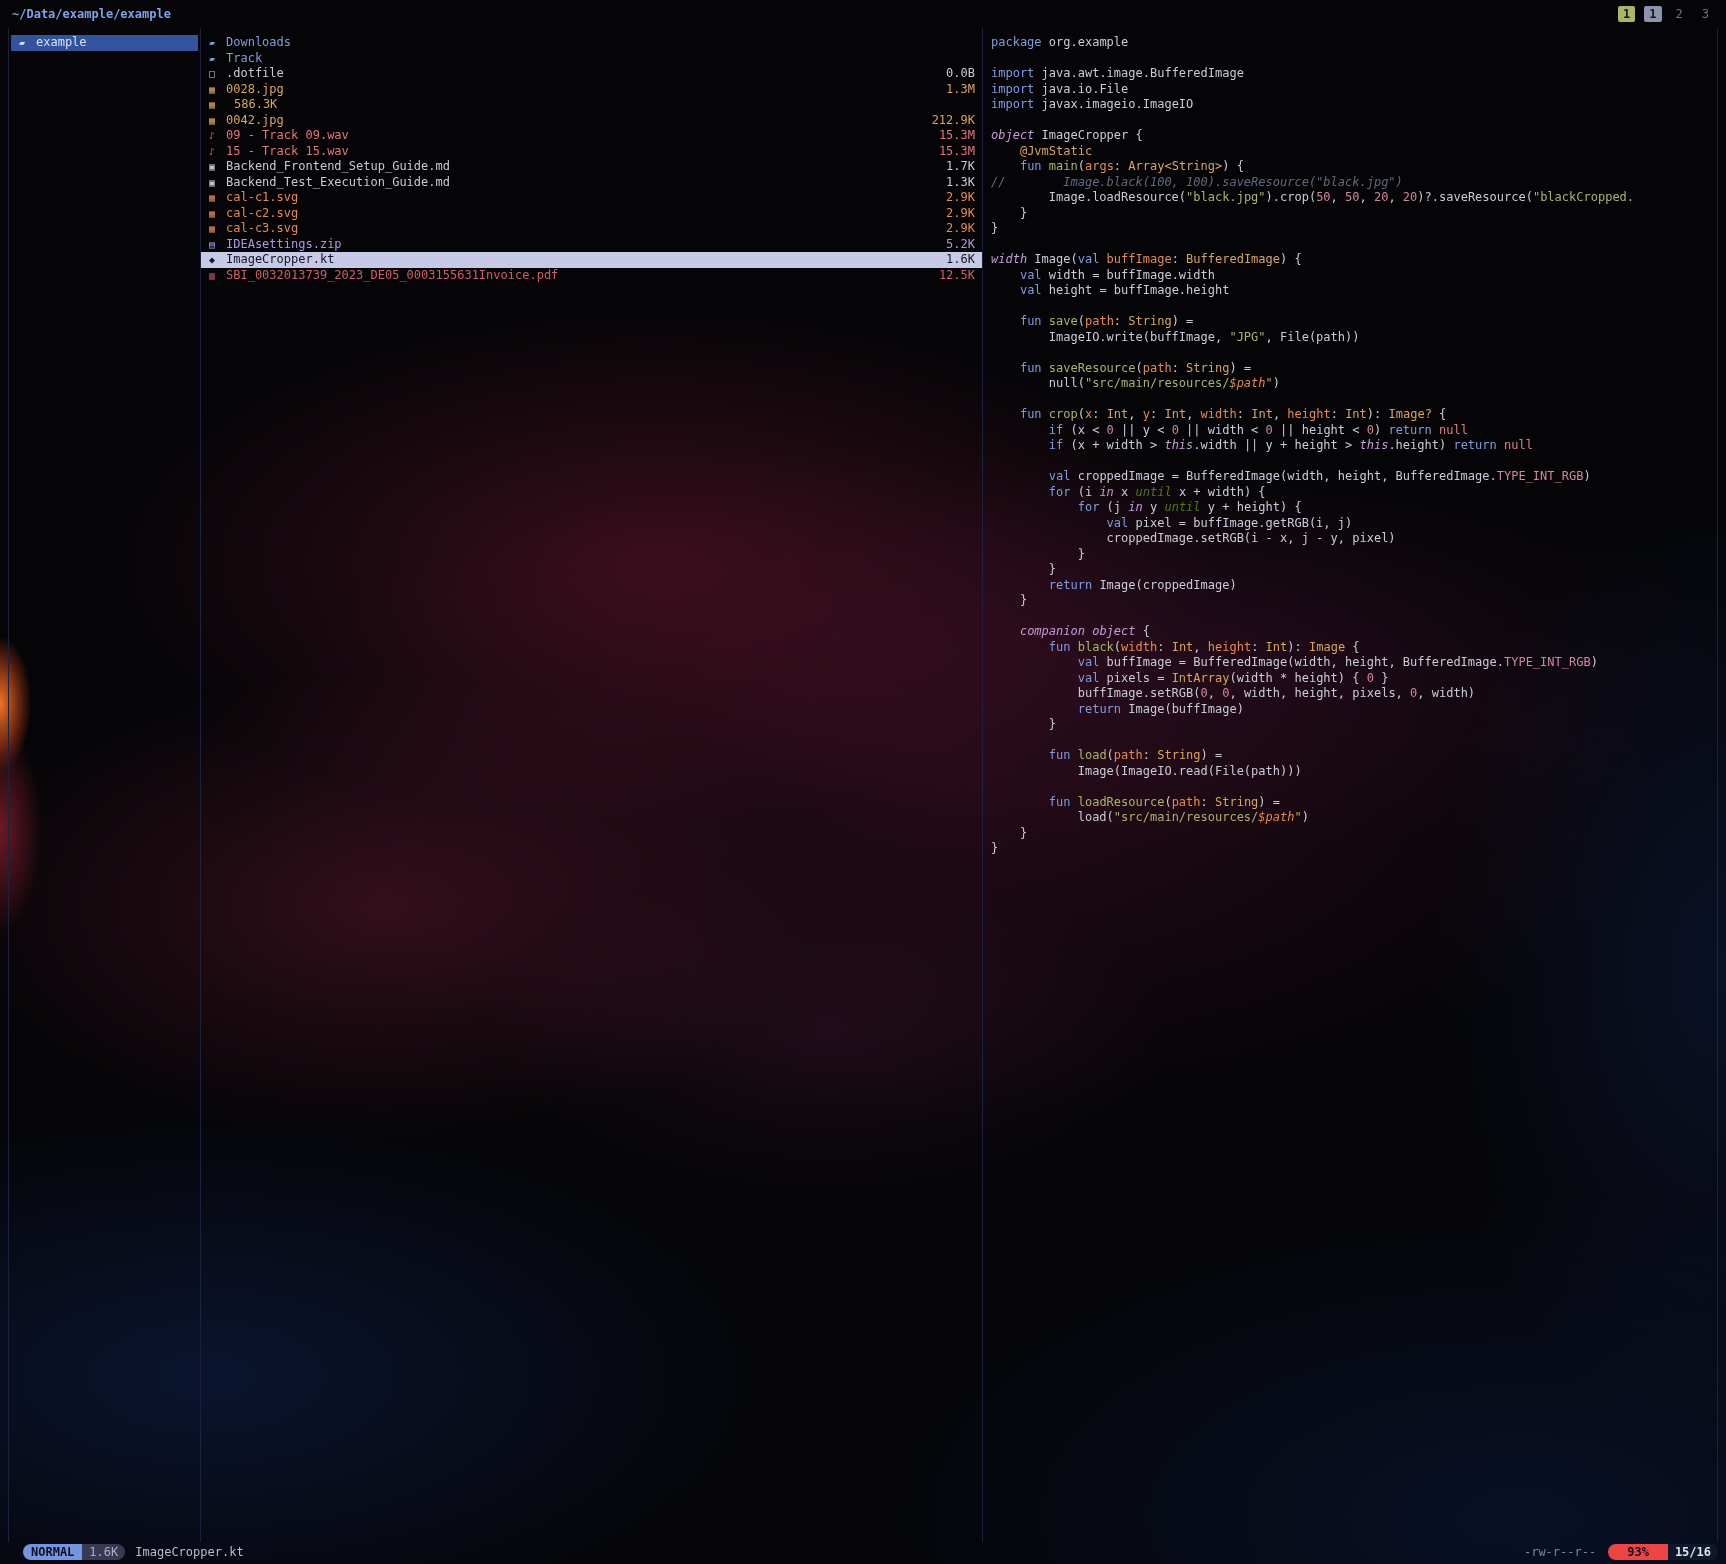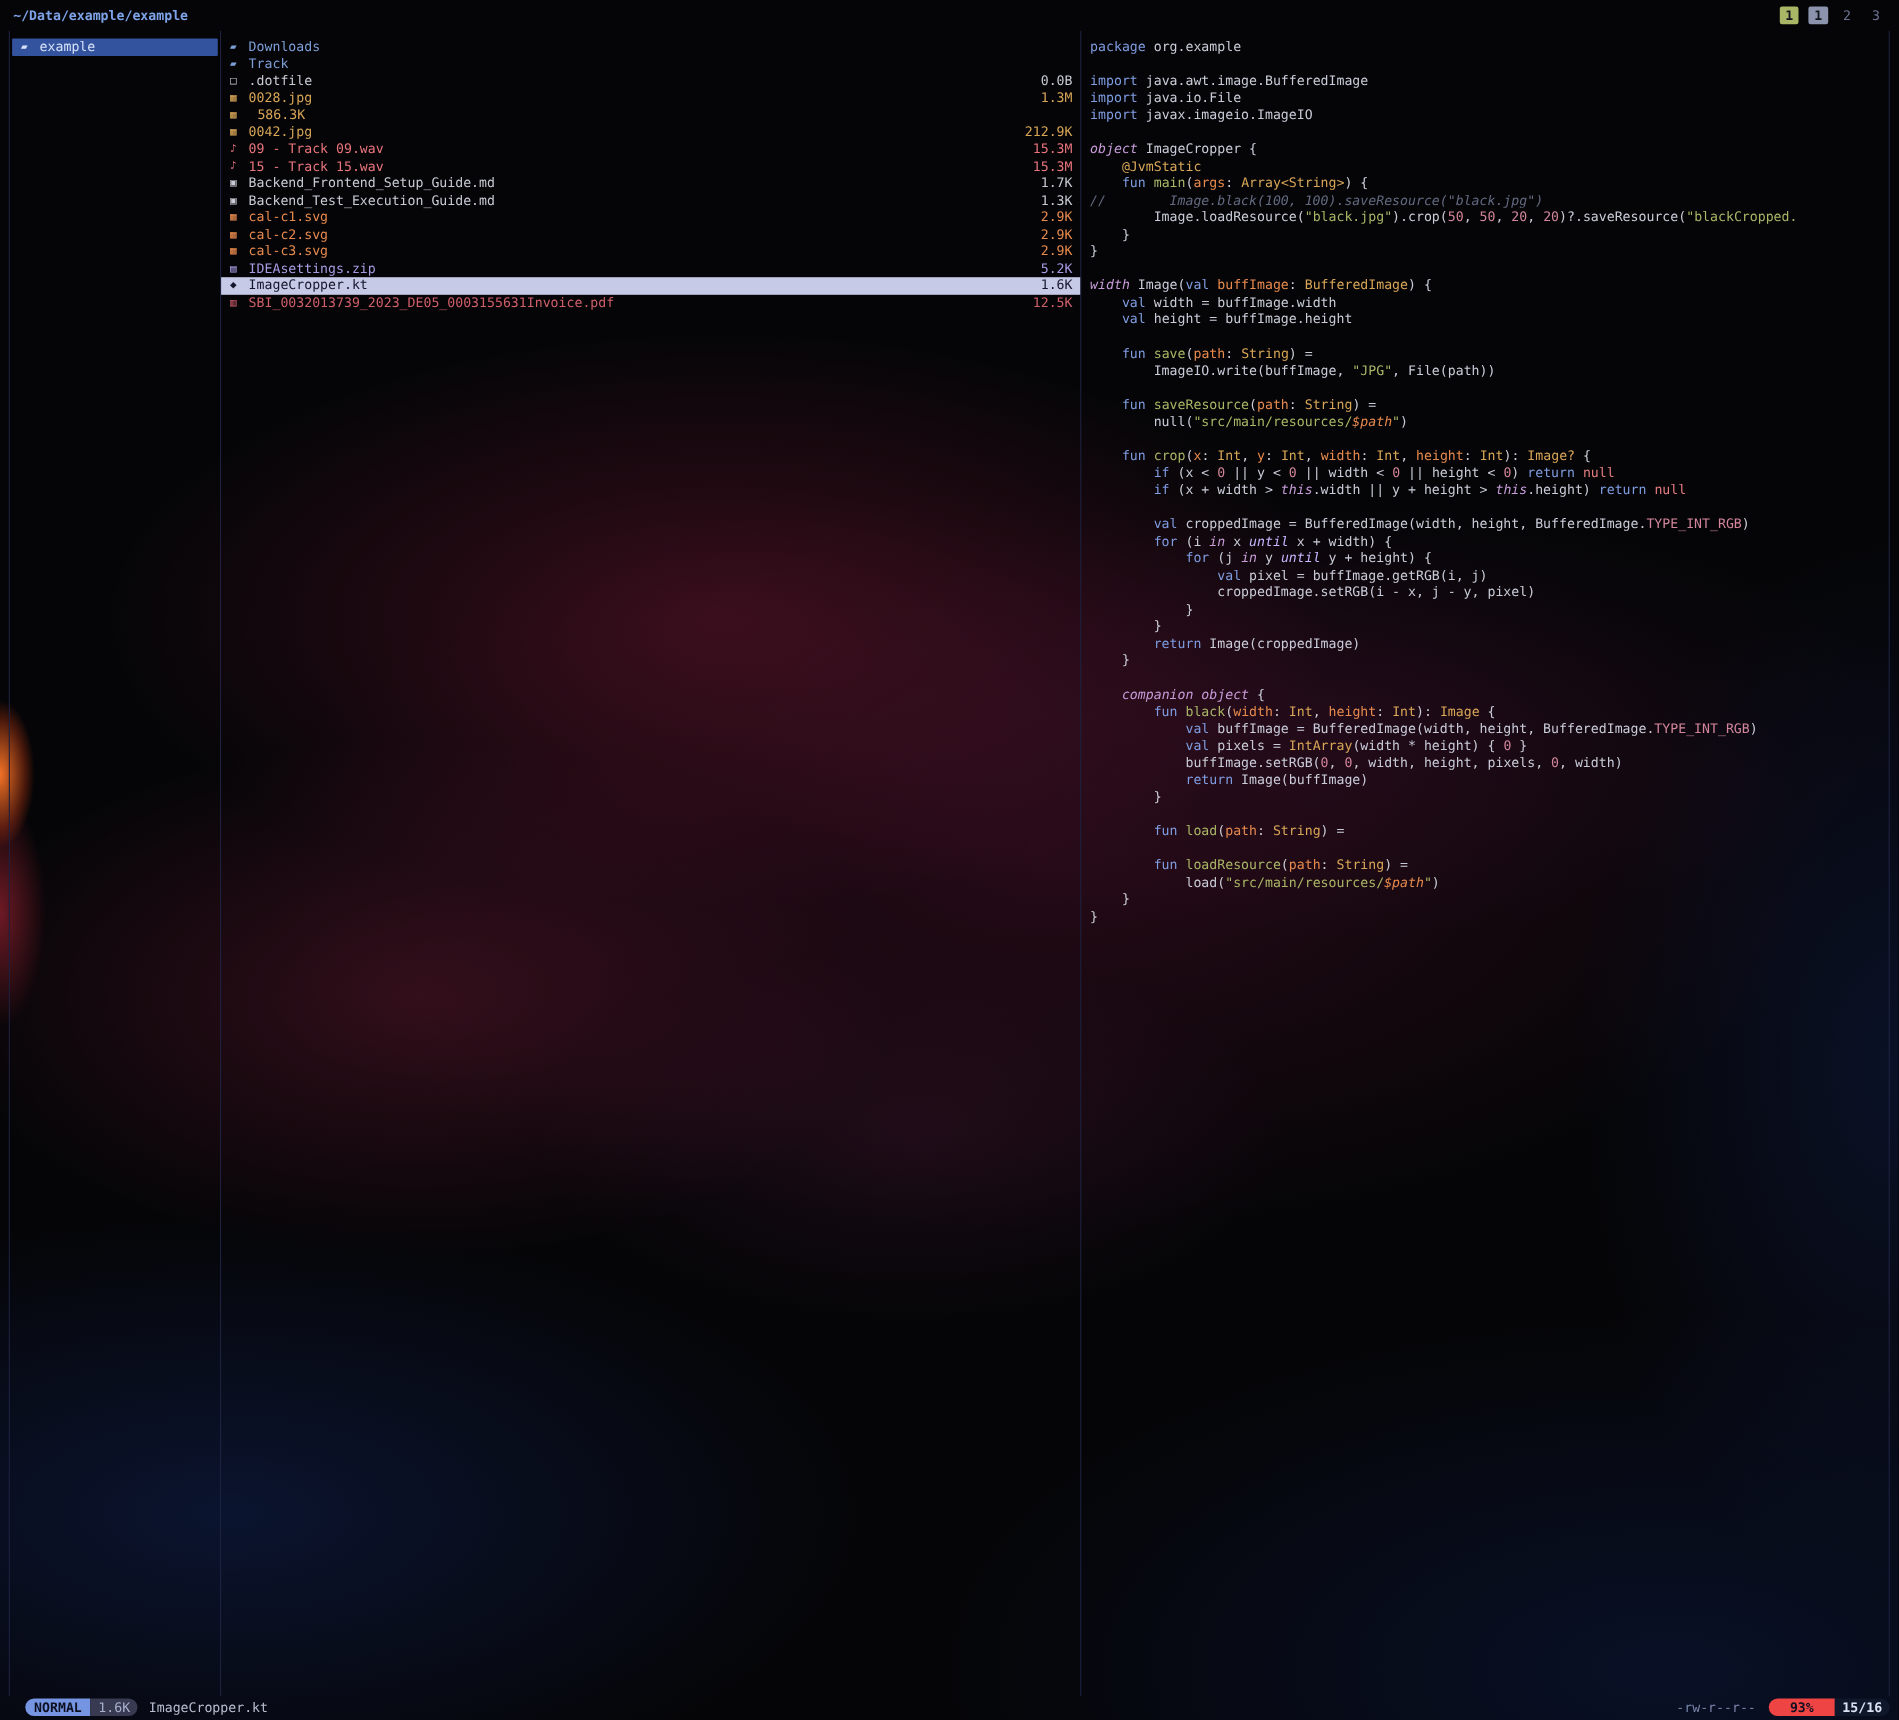--- a/index.html
+++ b/index.html
@@ -46,21 +46,21 @@
   .c-pdfred{color:#d05f6a;}
   .file-row.selected{background:#c7cae6;}
   .file-row.selected .fname,.file-row.selected .fsize,.file-row.selected .ficon{color:#14142a;}
   .parent-selected{background:#33539e;border-radius:1px;}
   .parent-selected .fname,.parent-selected .ficon{color:#d6e2fa;}
 
   .code-line{height:15.5px;line-height:15.5px;white-space:pre;}
   .t-kw{color:#7f9ce0;}
   .t-kwit{color:#c79bd8;font-style:italic;}
   .t-fn{color:#a9b665;}
-  .t-fnit{color:#c4b5fd;font-style:italic;}
+  .t-fnit{color:#4d7c0f;font-style:italic;}
   .t-param{color:#e78a4e;}
   .t-type{color:#d8a657;}
   .t-str{color:#a9b665;}
   .t-num{color:#d3869b;}
   .t-const{color:#d3869b;}
   .t-cmt{color:#636a80;font-style:italic;}
   .t-null{color:#e67e80;}
   .t-ann{color:#d8a657;}
   .t-var{color:#e78a4e;font-style:italic;}
   .t-pl{color:#c9ccd8;}
@@ -154,20 +154,21 @@
       <div class="code-line">&nbsp;</div>
       <div class="code-line"><span class="t-pl">    </span><span class="t-kwit">companion object</span><span class="t-pl"> {</span></div>
       <div class="code-line"><span class="t-pl">        </span><span class="t-kw">fun</span><span class="t-fn"> black</span><span class="t-pl">(</span><span class="t-param">width</span><span class="t-pl">: </span><span class="t-type">Int</span><span class="t-pl">, </span><span class="t-param">height</span><span class="t-pl">: </span><span class="t-type">Int</span><span class="t-pl">): </span><span class="t-type">Image</span><span class="t-pl"> {</span></div>
       <div class="code-line"><span class="t-pl">            </span><span class="t-kw">val</span><span class="t-pl"> buffImage = BufferedImage(width, height, BufferedImage.</span><span class="t-const">TYPE_INT_RGB</span><span class="t-pl">)</span></div>
       <div class="code-line"><span class="t-pl">            </span><span class="t-kw">val</span><span class="t-pl"> pixels = </span><span class="t-type">IntArray</span><span class="t-pl">(width * height) { </span><span class="t-num">0</span><span class="t-pl"> }</span></div>
       <div class="code-line"><span class="t-pl">            buffImage.setRGB(</span><span class="t-num">0</span><span class="t-pl">, </span><span class="t-num">0</span><span class="t-pl">, width, height, pixels, </span><span class="t-num">0</span><span class="t-pl">, width)</span></div>
       <div class="code-line"><span class="t-pl">            </span><span class="t-kw">return</span><span class="t-pl"> Image(buffImage)</span></div>
       <div class="code-line"><span class="t-pl">        }</span></div>
       <div class="code-line">&nbsp;</div>
       <div class="code-line"><span class="t-pl">        </span><span class="t-kw">fun</span><span class="t-fn"> load</span><span class="t-pl">(</span><span class="t-param">path</span><span class="t-pl">: </span><span class="t-type">String</span><span class="t-pl">) =</span></div>
+      <div class="code-line"><span class="t-pl">            Image(ImageIO.read(File(path)))</span></div>
       <div class="code-line">&nbsp;</div>
       <div class="code-line"><span class="t-pl">        </span><span class="t-kw">fun</span><span class="t-fn"> loadResource</span><span class="t-pl">(</span><span class="t-param">path</span><span class="t-pl">: </span><span class="t-type">String</span><span class="t-pl">) =</span></div>
       <div class="code-line"><span class="t-pl">            load(</span><span class="t-str">"src/main/resources/</span><span class="t-var">$path</span><span class="t-str">"</span><span class="t-pl">)</span></div>
       <div class="code-line"><span class="t-pl">    }</span></div>
       <div class="code-line"><span class="t-pl">}</span></div>
     </div>
 </div>
 
 <div class="statusbar">
   <div class="sb-left">

